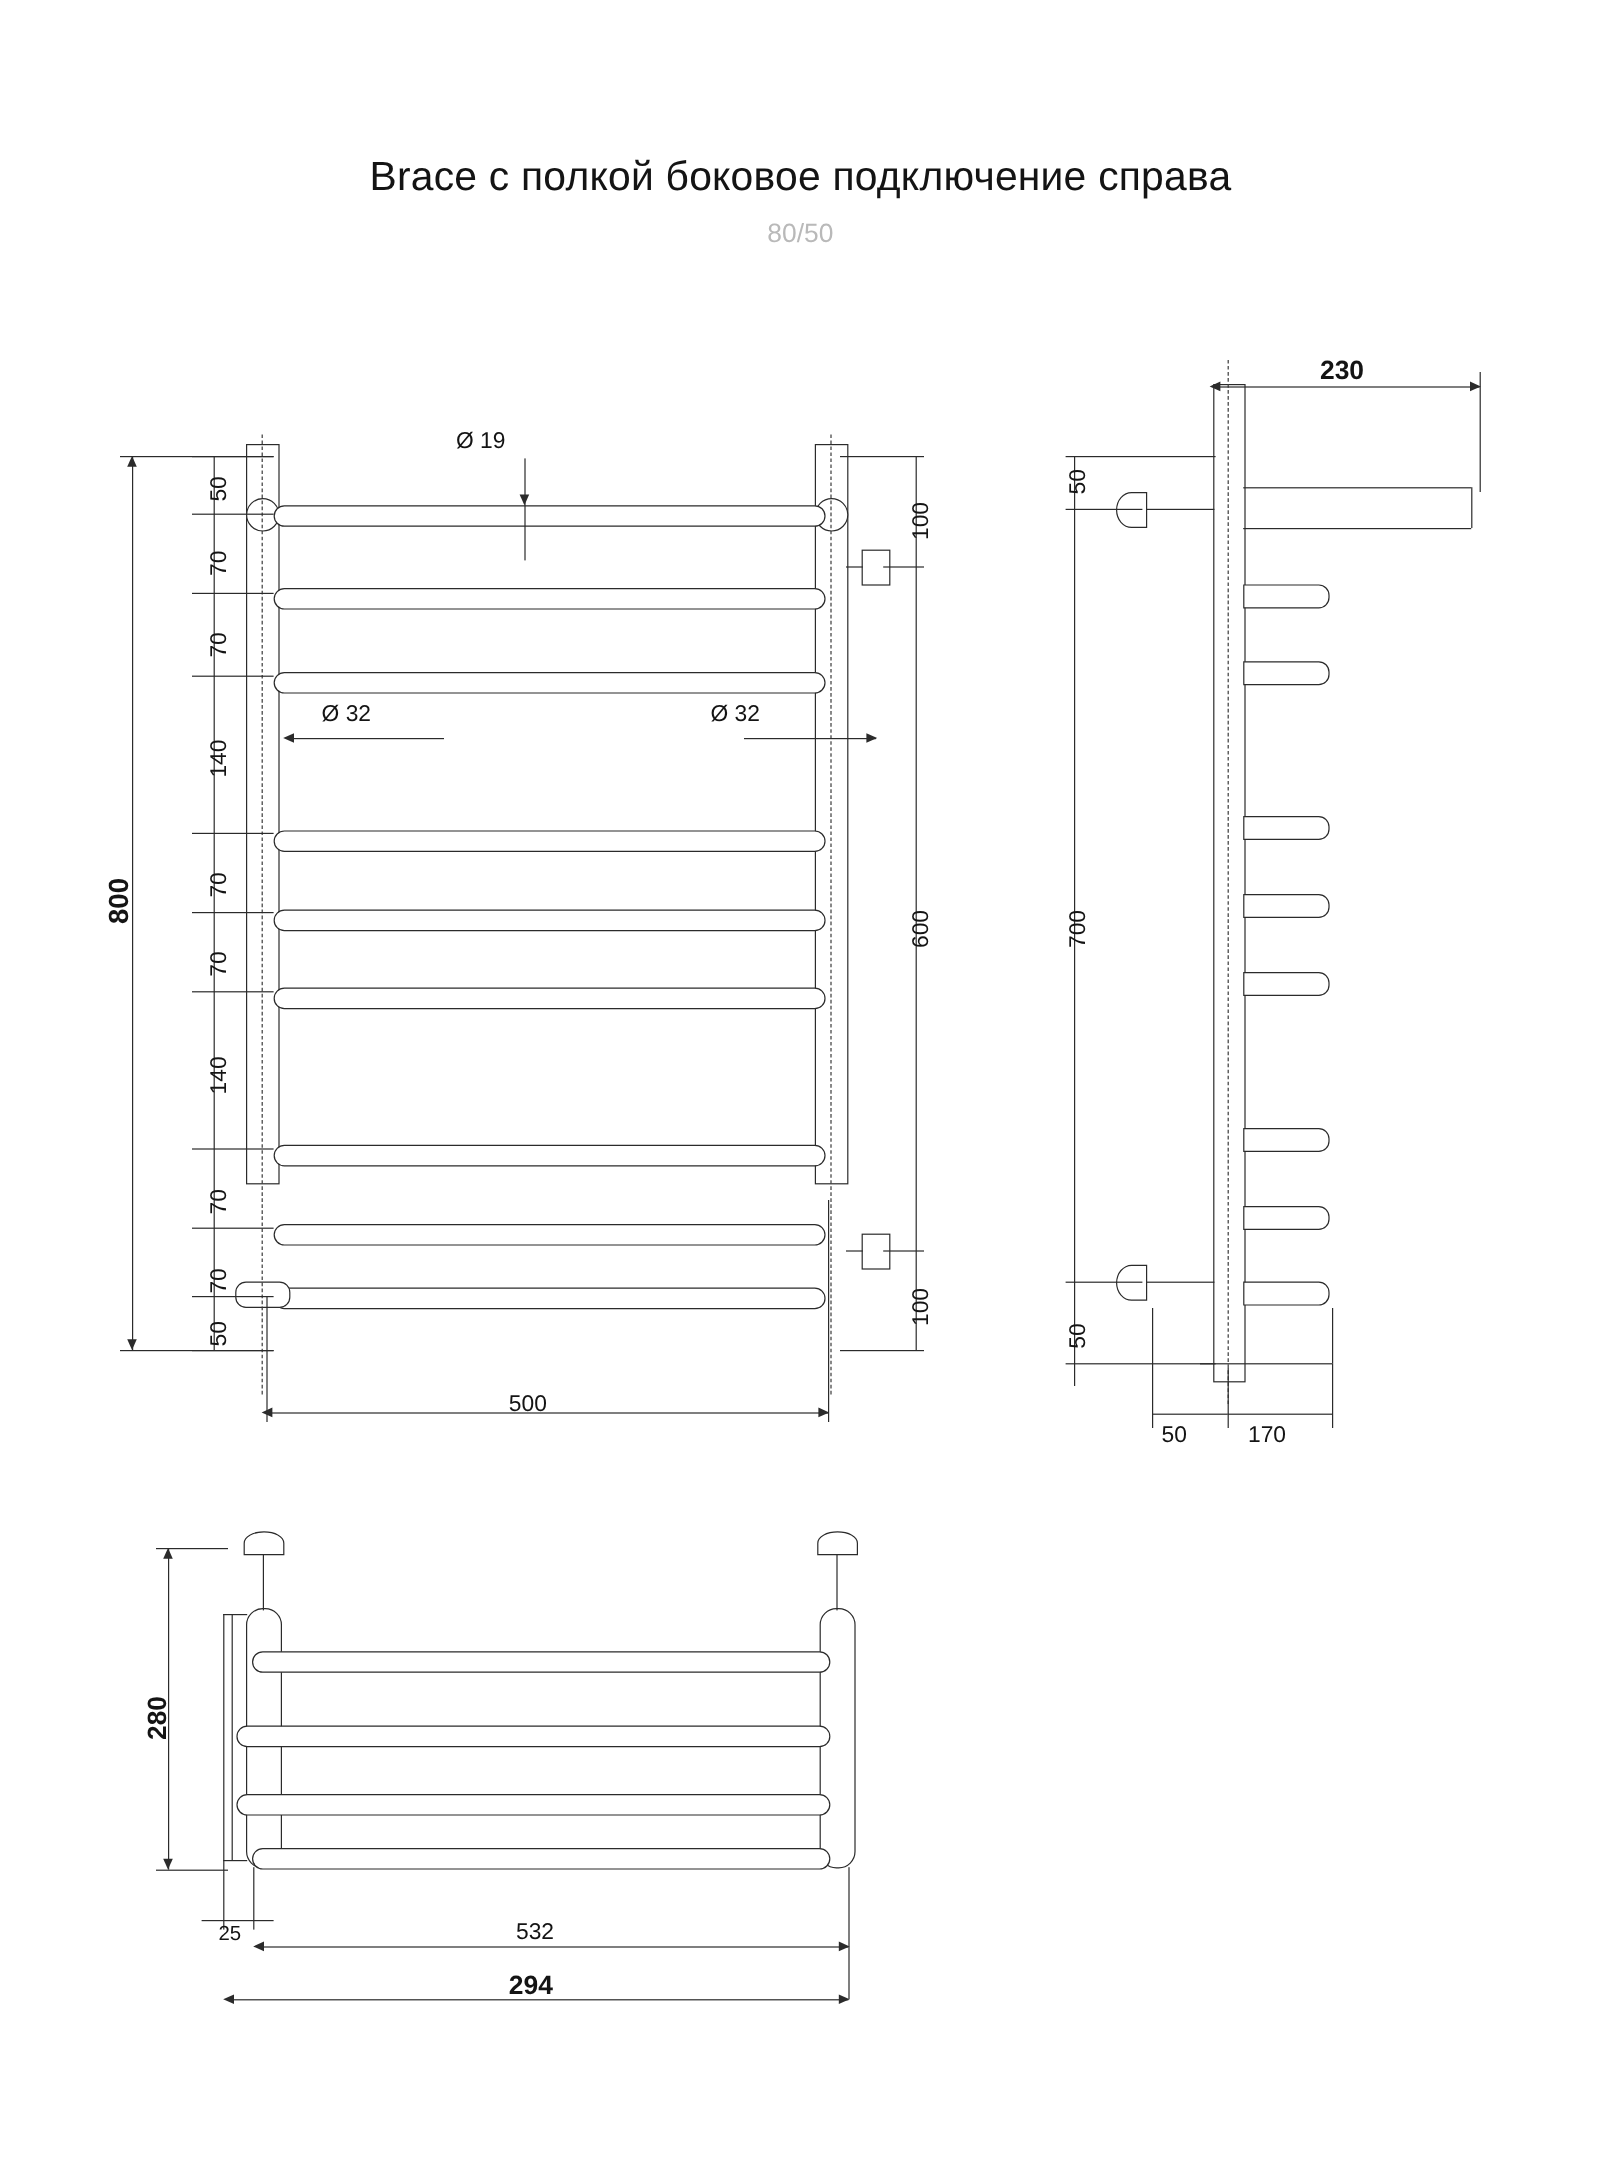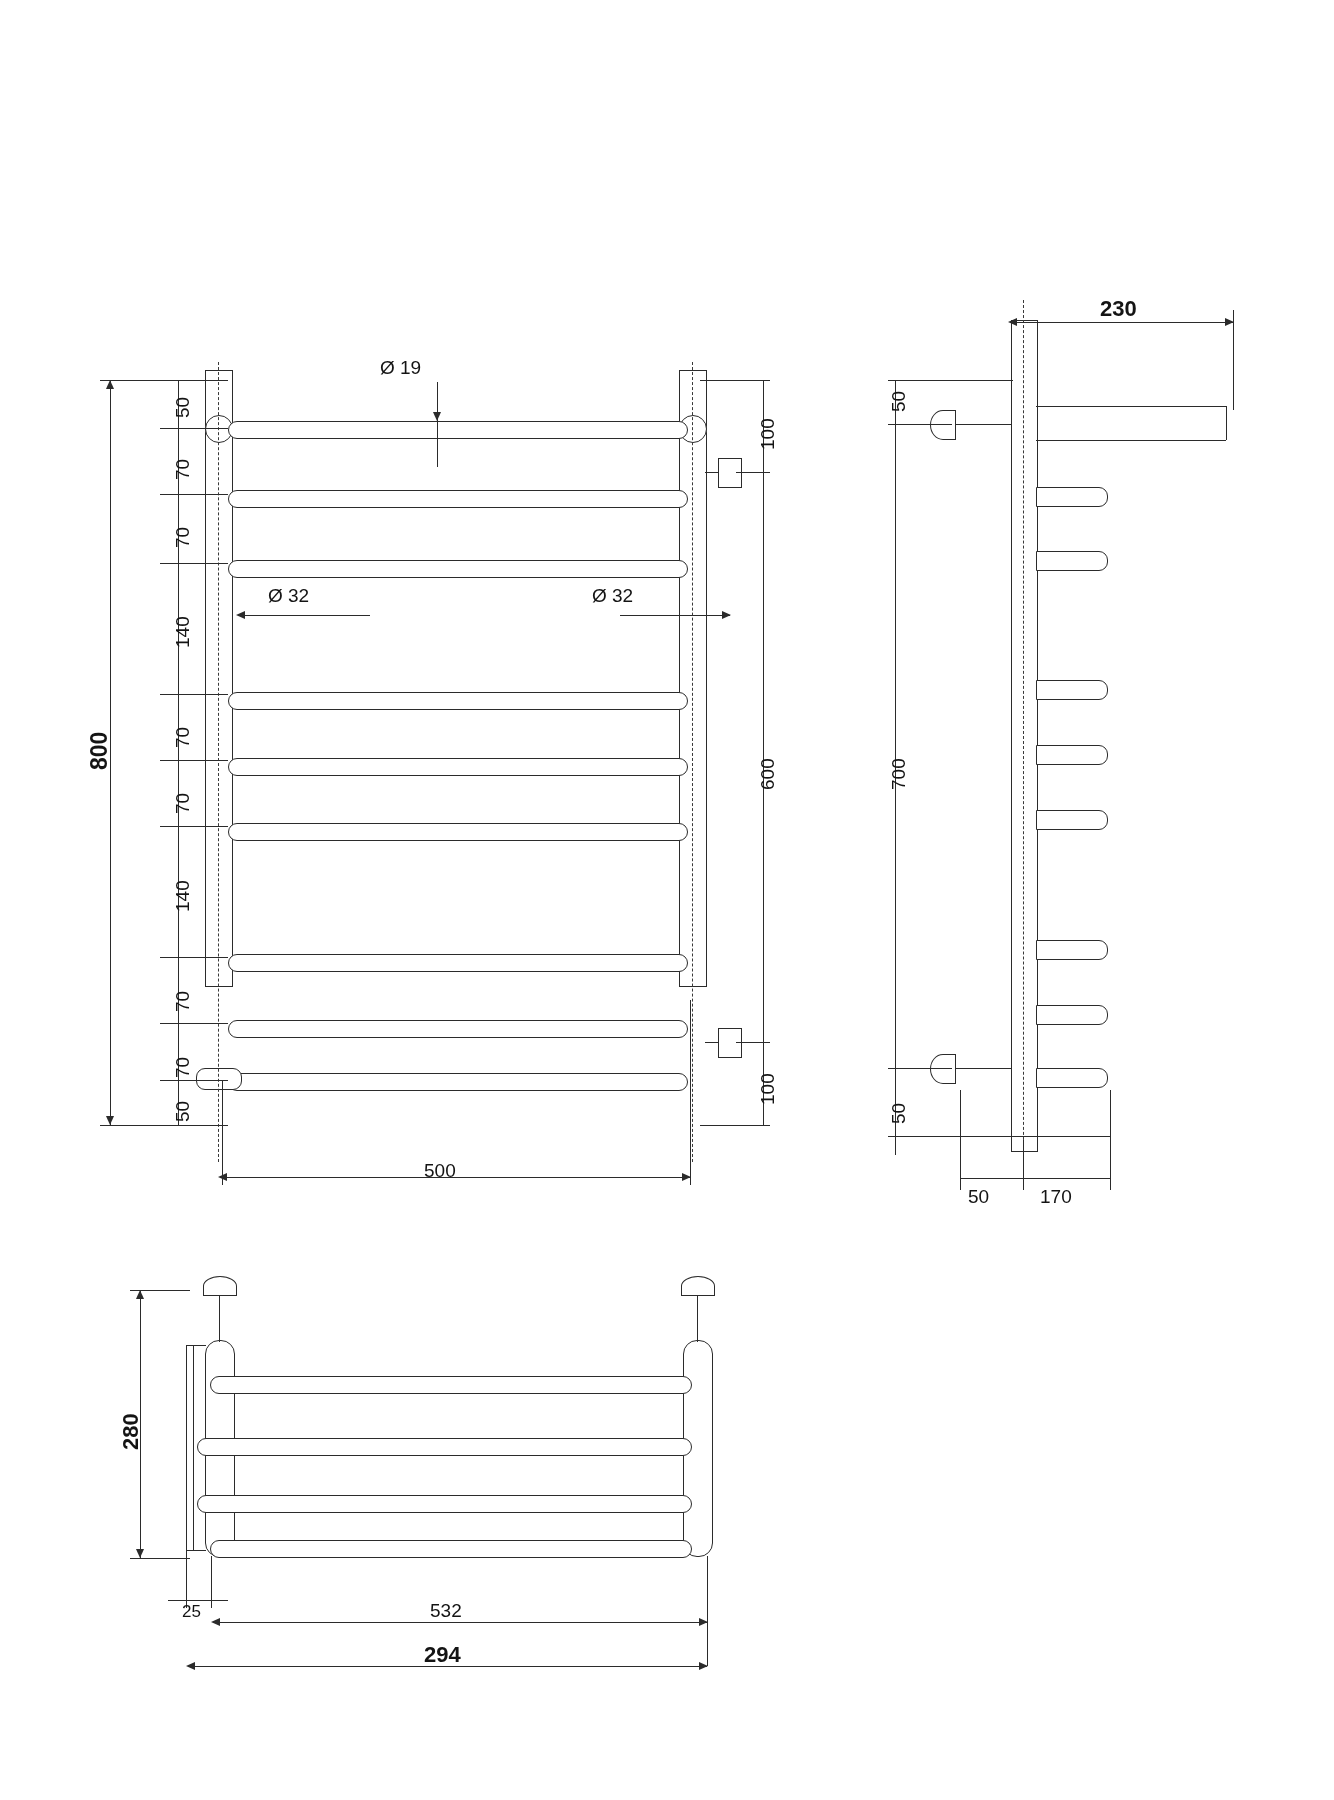--- a/index.html
+++ b/index.html
@@ -48,20 +48,22 @@
   .circ{
     position:absolute;border:1px solid #2b2b2b;border-radius:50%;background:#fff;
   }
   .blk{position:absolute;border:1px solid #2b2b2b;background:#fff;}
 </style>
 </head>
 <body>
 
 <div class="sheet">
 
+  <div class="title">Brace с полкой  боковое подключение справа</div>
+  <div class="subtitle">80/50</div>
 
   <div>
 
     <div class="post" style="left:205px;top:370px;width:26px;height:615px;"></div>
     <div class="post" style="left:679px;top:370px;width:26px;height:615px;"></div>
 
     <div class="circ" style="left:205px;top:415px;width:26px;height:26px;"></div>
     <div class="circ" style="left:679px;top:415px;width:26px;height:26px;"></div>
 
     <div class="bar" style="left:228px;top:421px;width:458px;height:16px;"></div>

